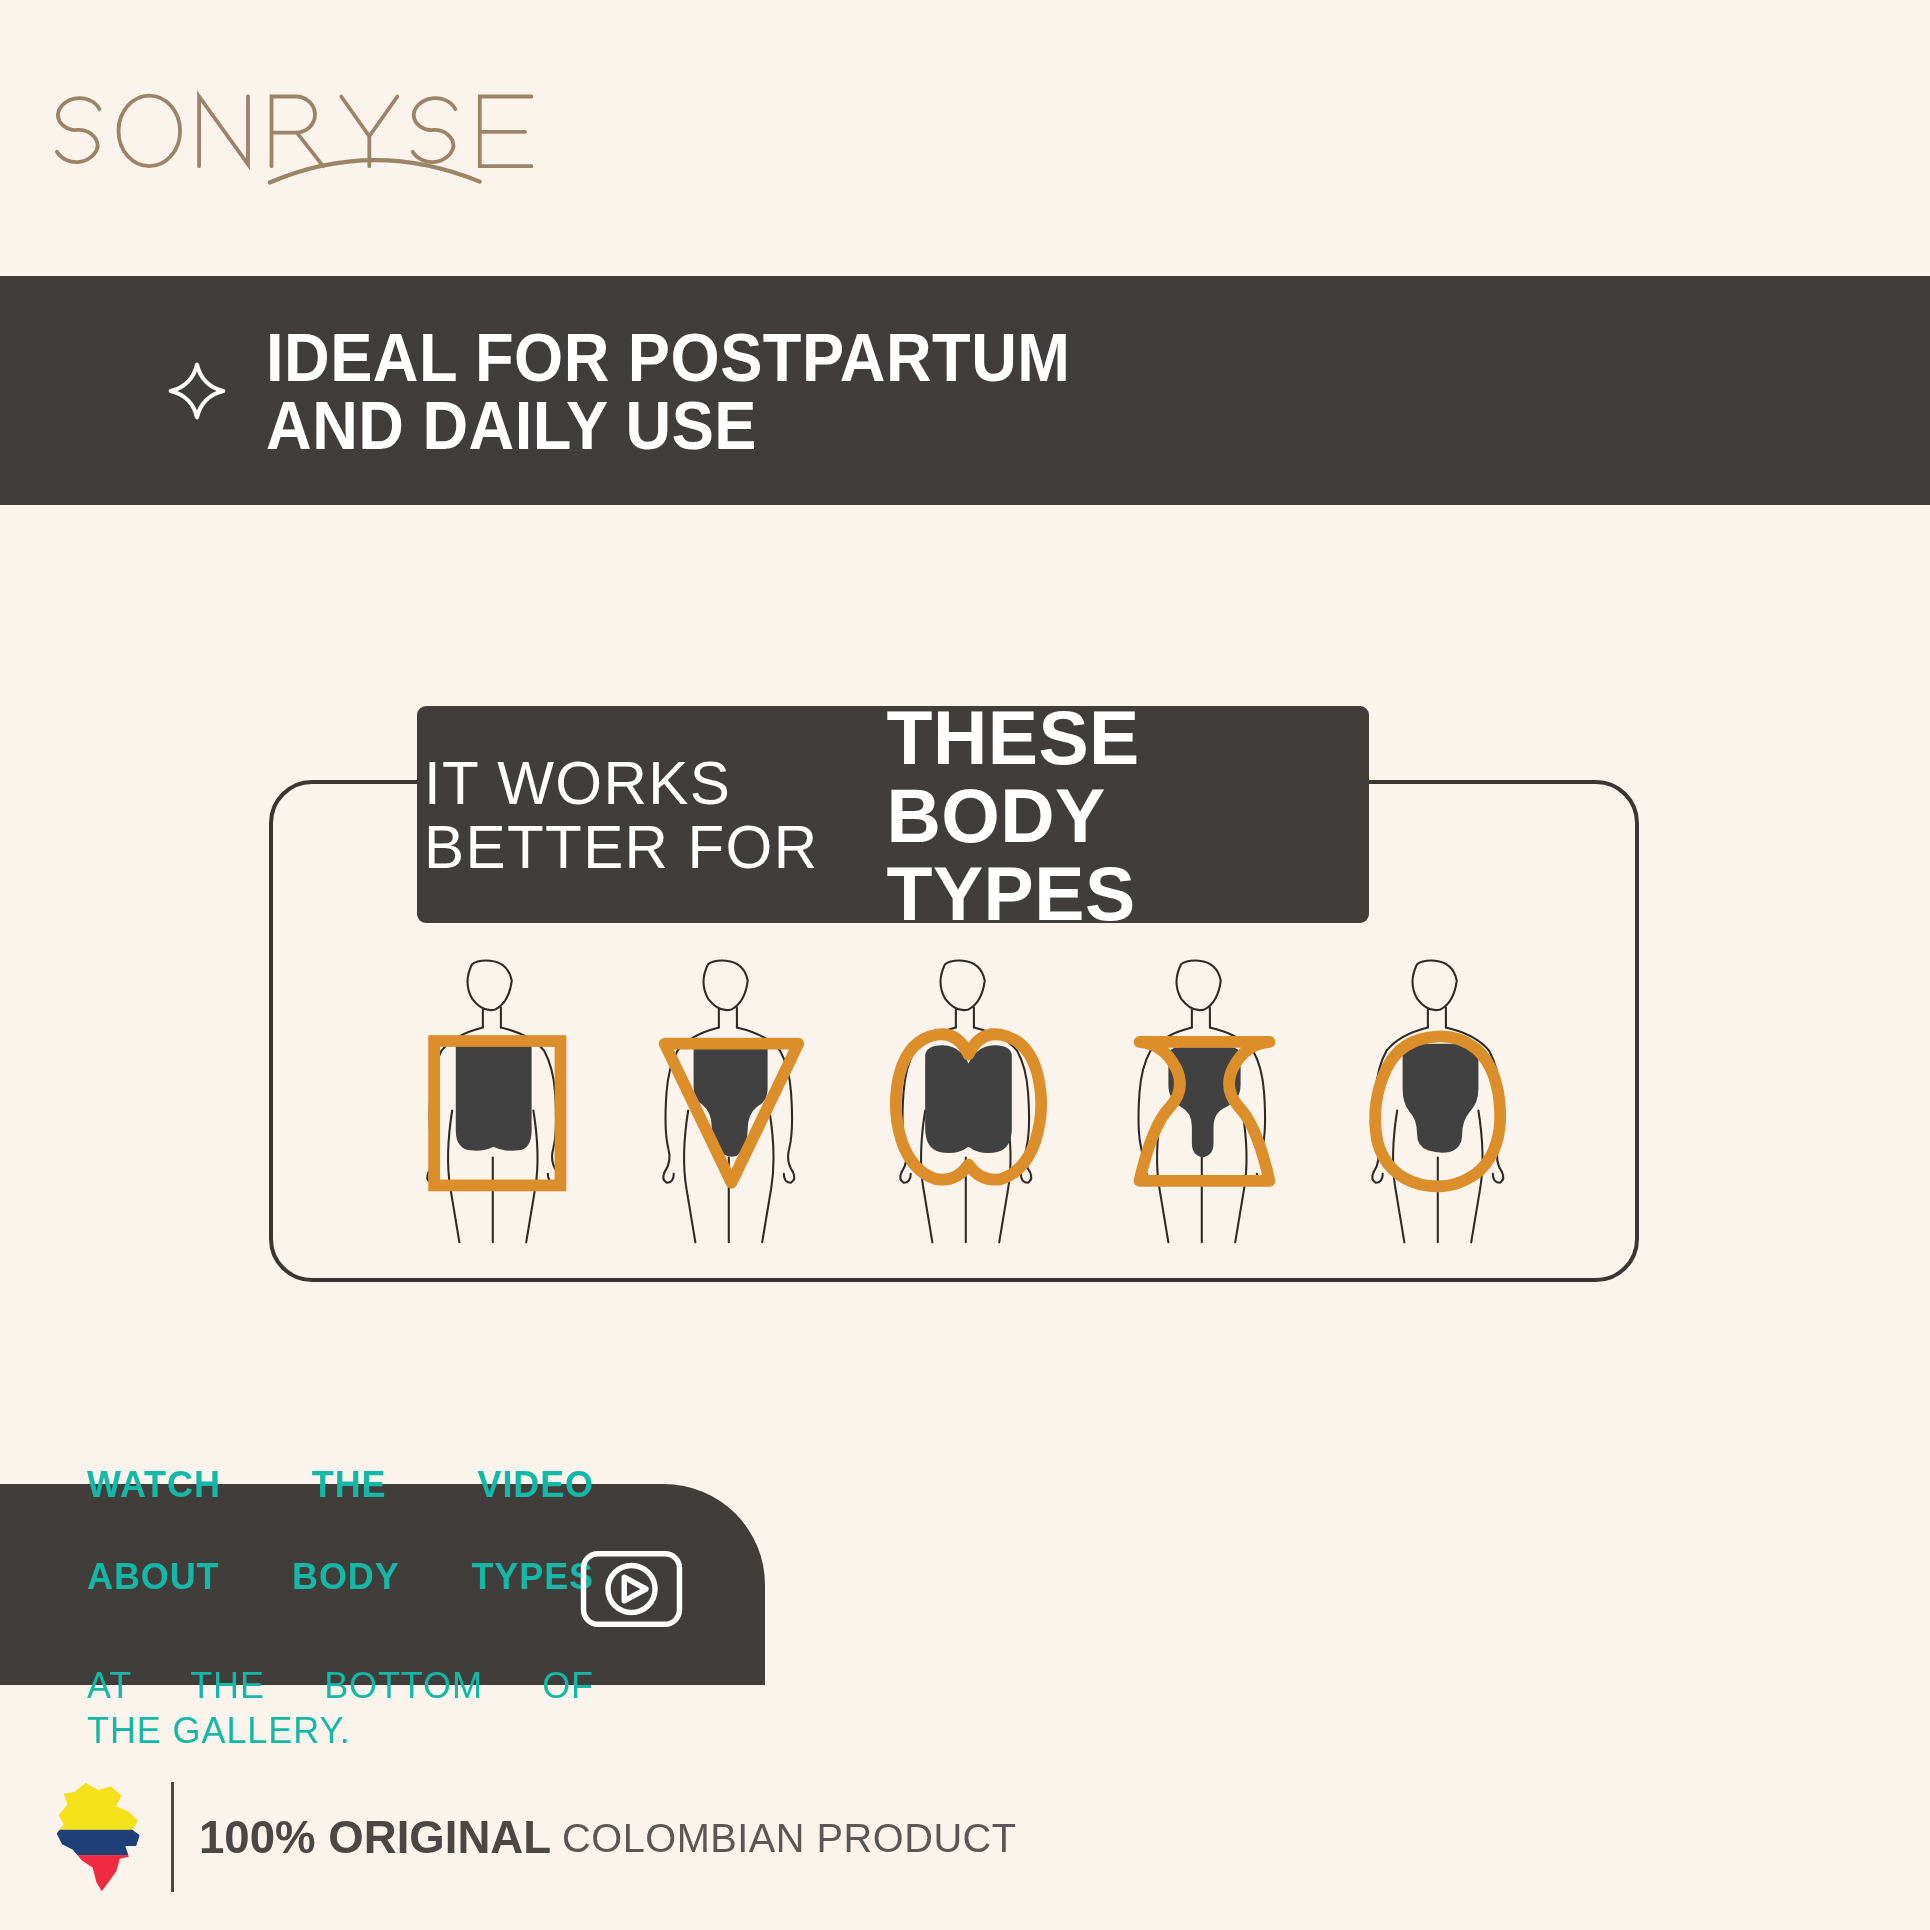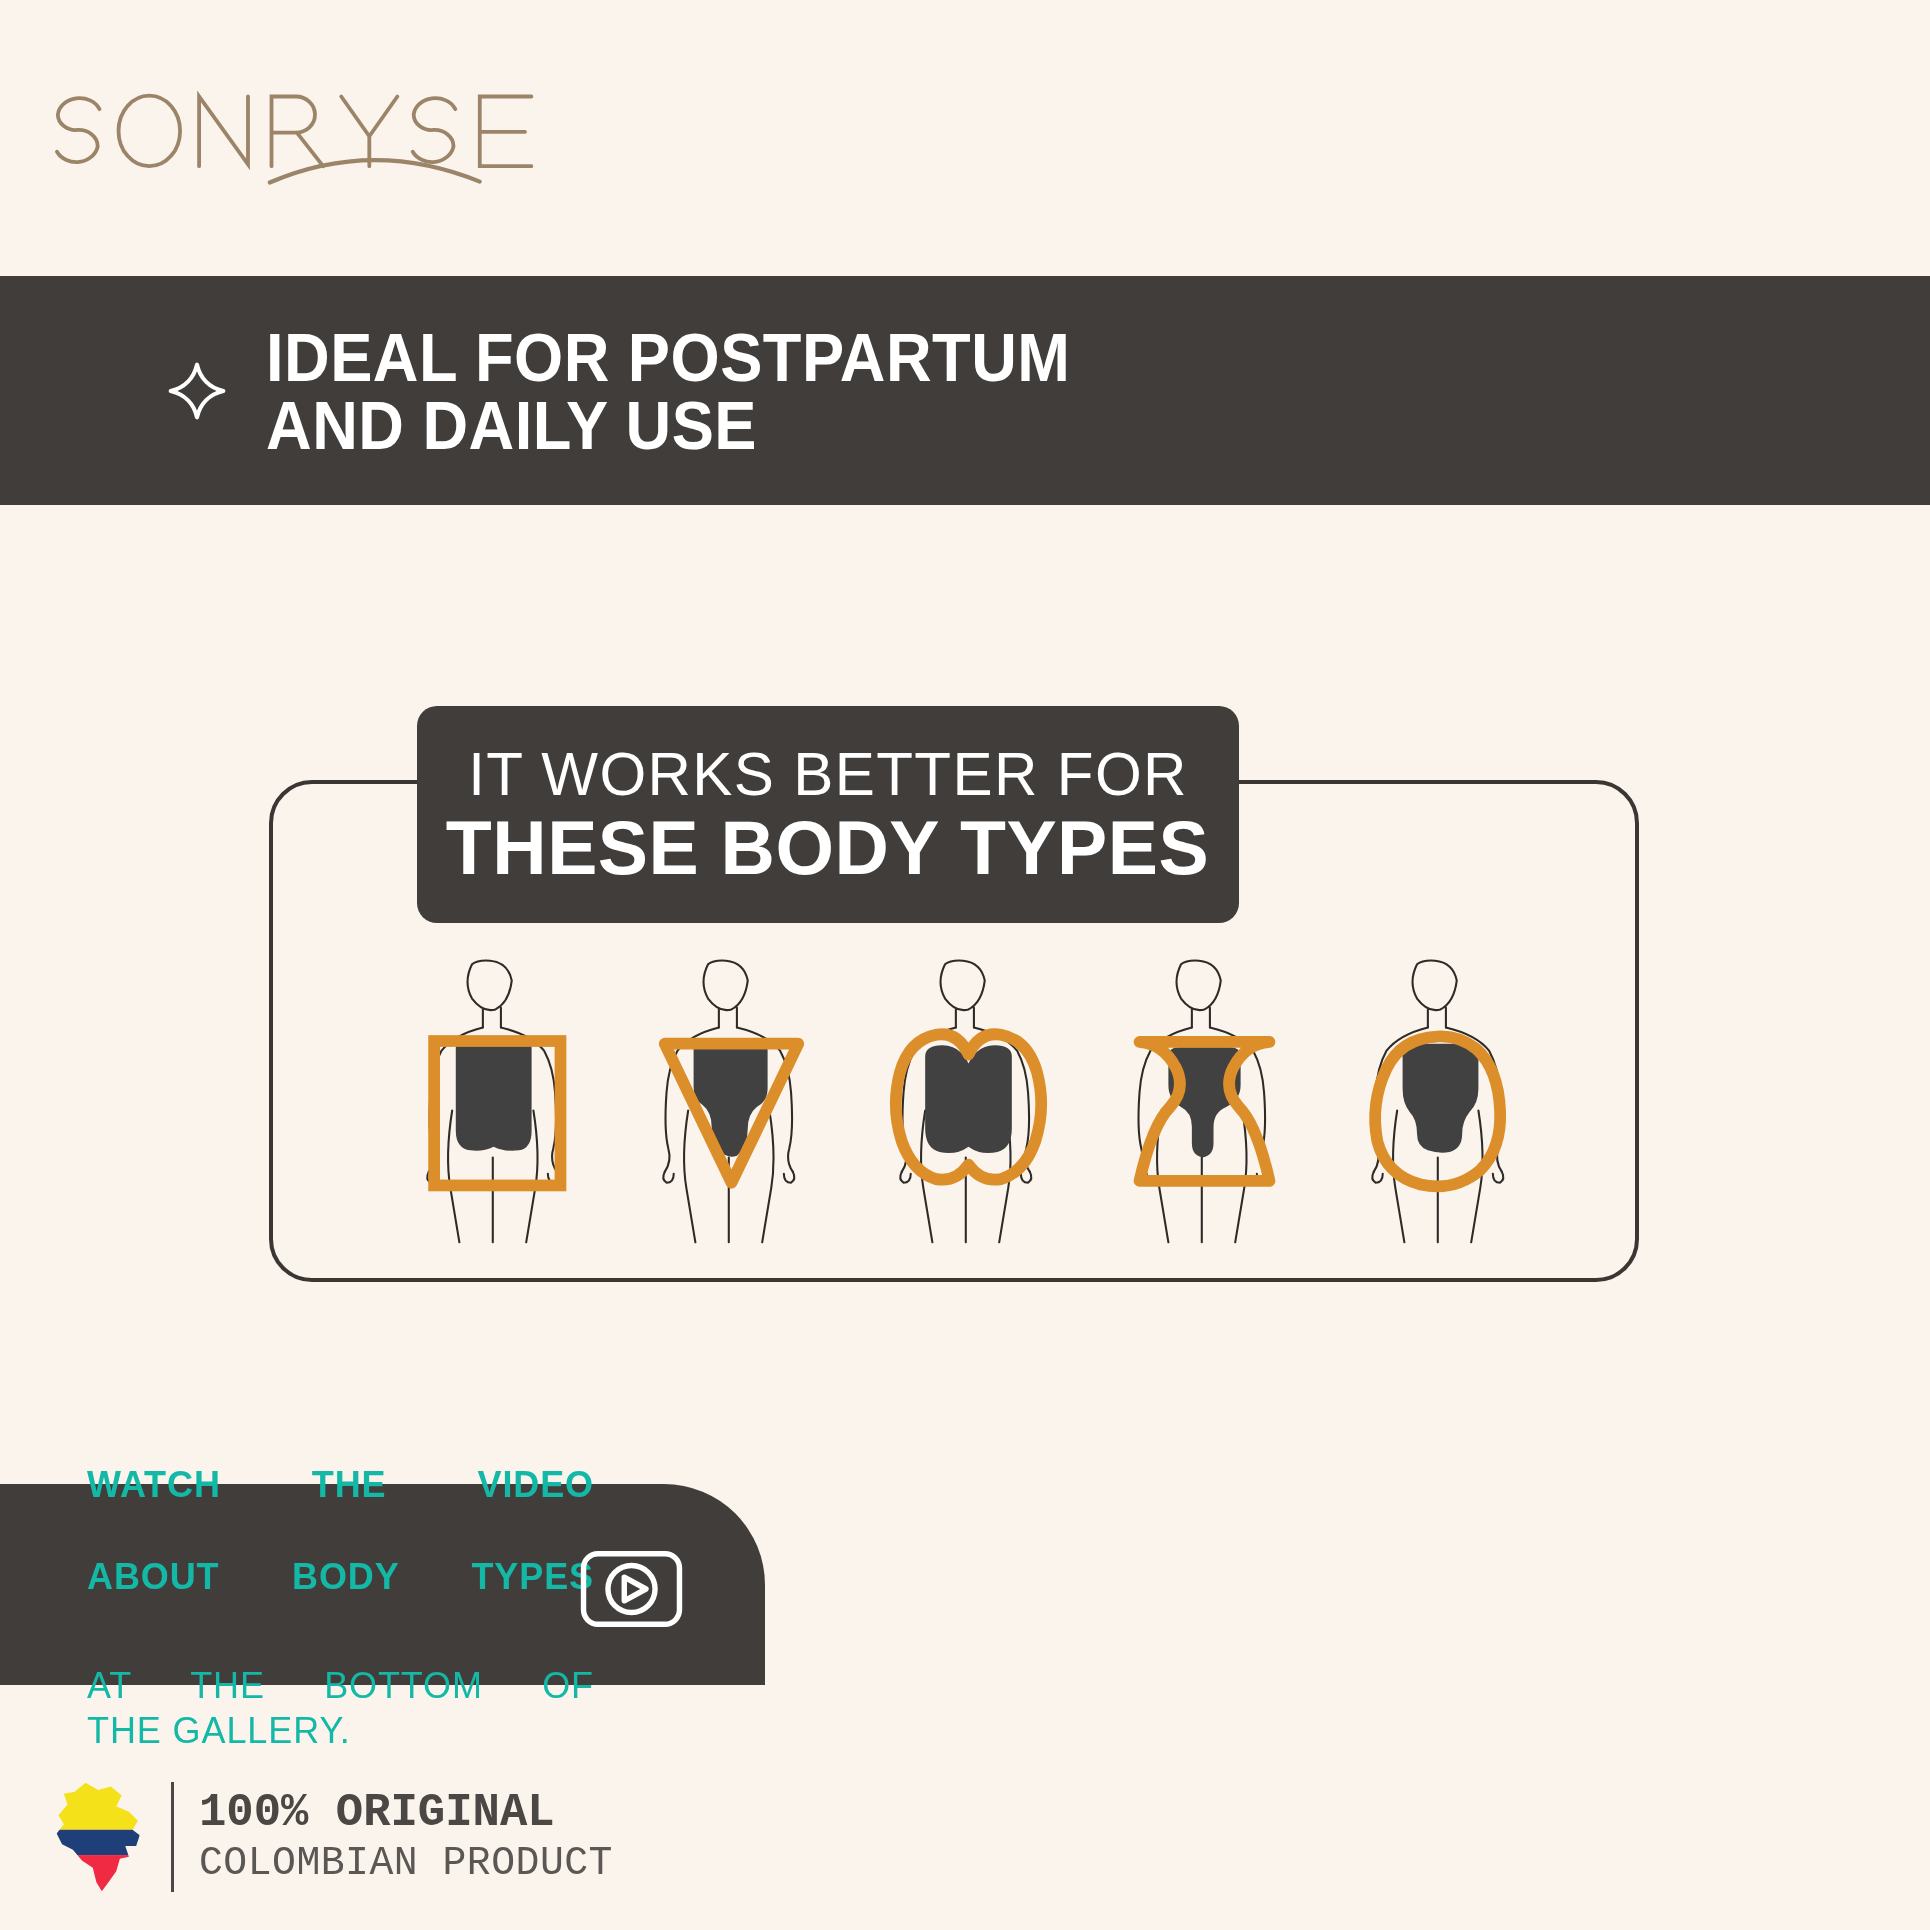--- a/index.html
+++ b/index.html
@@ -41,23 +41,23 @@
 
   
   .frame{
     position:absolute;left:269px;top:780px;width:1370px;height:502px;
     border:4.5px solid #3A3633;border-radius:43px;
     box-sizing:border-box;background:transparent;
   }
 
   
   .pill{
-    position:absolute;left:417px;top:706px;width:822px;height:217px;
-    background:#403D3B;border-radius:20px;
-    display:flex;flex-direction:column;align-items:center;justify-content:center;
+    position:absolute;left:417px;top:706px;width:952px;height:217px;
+    background:#403D3B;border-radius:9px;
+    display:flex;align-items:center;justify-content:center;
     color:#FFFFFF;
   }
   .pill-line1{
     font-size:62px;font-weight:300;letter-spacing:1.4px;line-height:1.02;
     transform:scaleX(0.97);
   }
   .pill-line2{
     font-size:76px;font-weight:bold;letter-spacing:0.5px;line-height:1.03;
     margin-top:3.6px;transform:scaleX(0.99);
   }
@@ -102,21 +102,21 @@
   
   .badge{
     position:absolute;left:51px;top:1778px;height:118px;
     display:flex;align-items:center;
   }
   .badge-map{width:98px;height:112px;flex:none;}
   .badge-map svg{display:block;width:100%;height:100%;}
   .badge-div{
     width:2.7px;height:110px;background:#4A4744;margin:0 25px 0 22px;flex:none;
   }
-  .badge-txt{display:flex;flex-direction:column;justify-content:flex-start;font-family:Liberation Mono, monospace;}
+  .badge-txt{display:flex;flex-direction:row;justify-content:flex-start;}
   .badge-l1{
     font-size:47px;font-weight:bold;color:#4A4744;letter-spacing:0px;
     line-height:1.05;transform:scaleX(0.97);transform-origin:left center;
   }
   .badge-l2{
     font-size:41px;font-weight:300;color:#5A5754;letter-spacing:0.5px;
     line-height:1.08;margin-top:3.6px;transform:scaleX(0.97);transform-origin:left center;
   }
 </style>
 </head>

